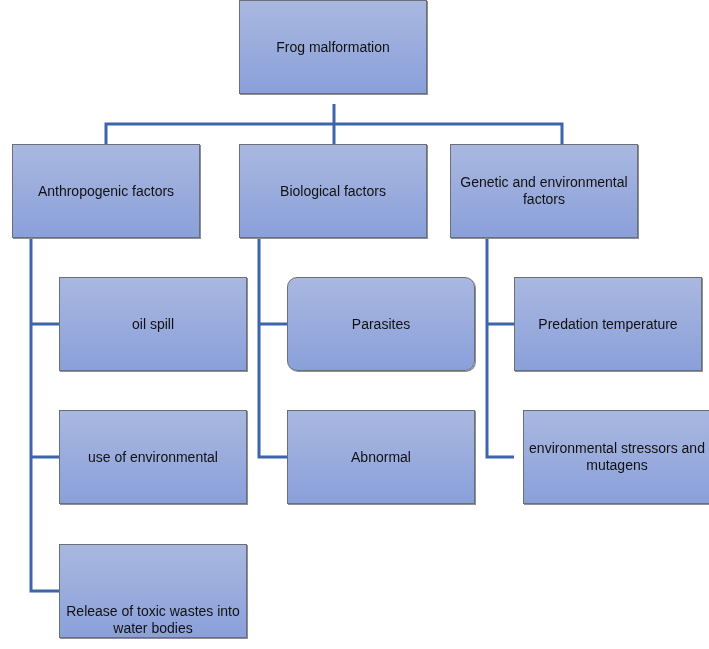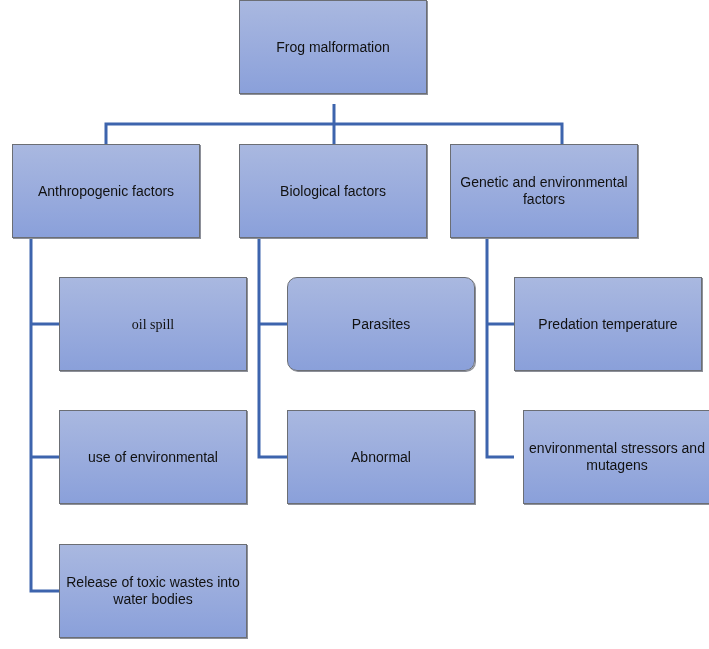--- a/index.html
+++ b/index.html
@@ -37,27 +37,27 @@
 <div class="box" style="left:12px;top:144px;text-align:right;">
     <span>Anthropogenic factors</span>
   </div>
 <div class="box" style="left:239px;top:144px;">
     <span>Biological factors</span>
   </div>
 <div class="box" style="left:450px;top:144px;">
     <span>Genetic and environmental factors</span>
   </div>
 
-<div class="box" style="left:59px;top:277px;font-family:Liberation Serif, serif;">
+<div class="box" style="left:59px;top:277px;">
     <span>oil spill</span>
   </div>
 <div class="box" style="left:59px;top:410px;">
     <span>use of environmental</span>
   </div>
-<div class="box" style="left:59px;top:544px;">
+<div class="box" style="left:59px;top:544px;align-items:flex-end;">
     <span>Release of toxic wastes into water bodies</span>
   </div>
 
 <div class="box" style="left:287px;top:277px;border-radius:10px;">
     <span>Parasites</span>
   </div>
 <div class="box" style="left:287px;top:410px;">
     <span>Abnormal</span>
   </div>
 

